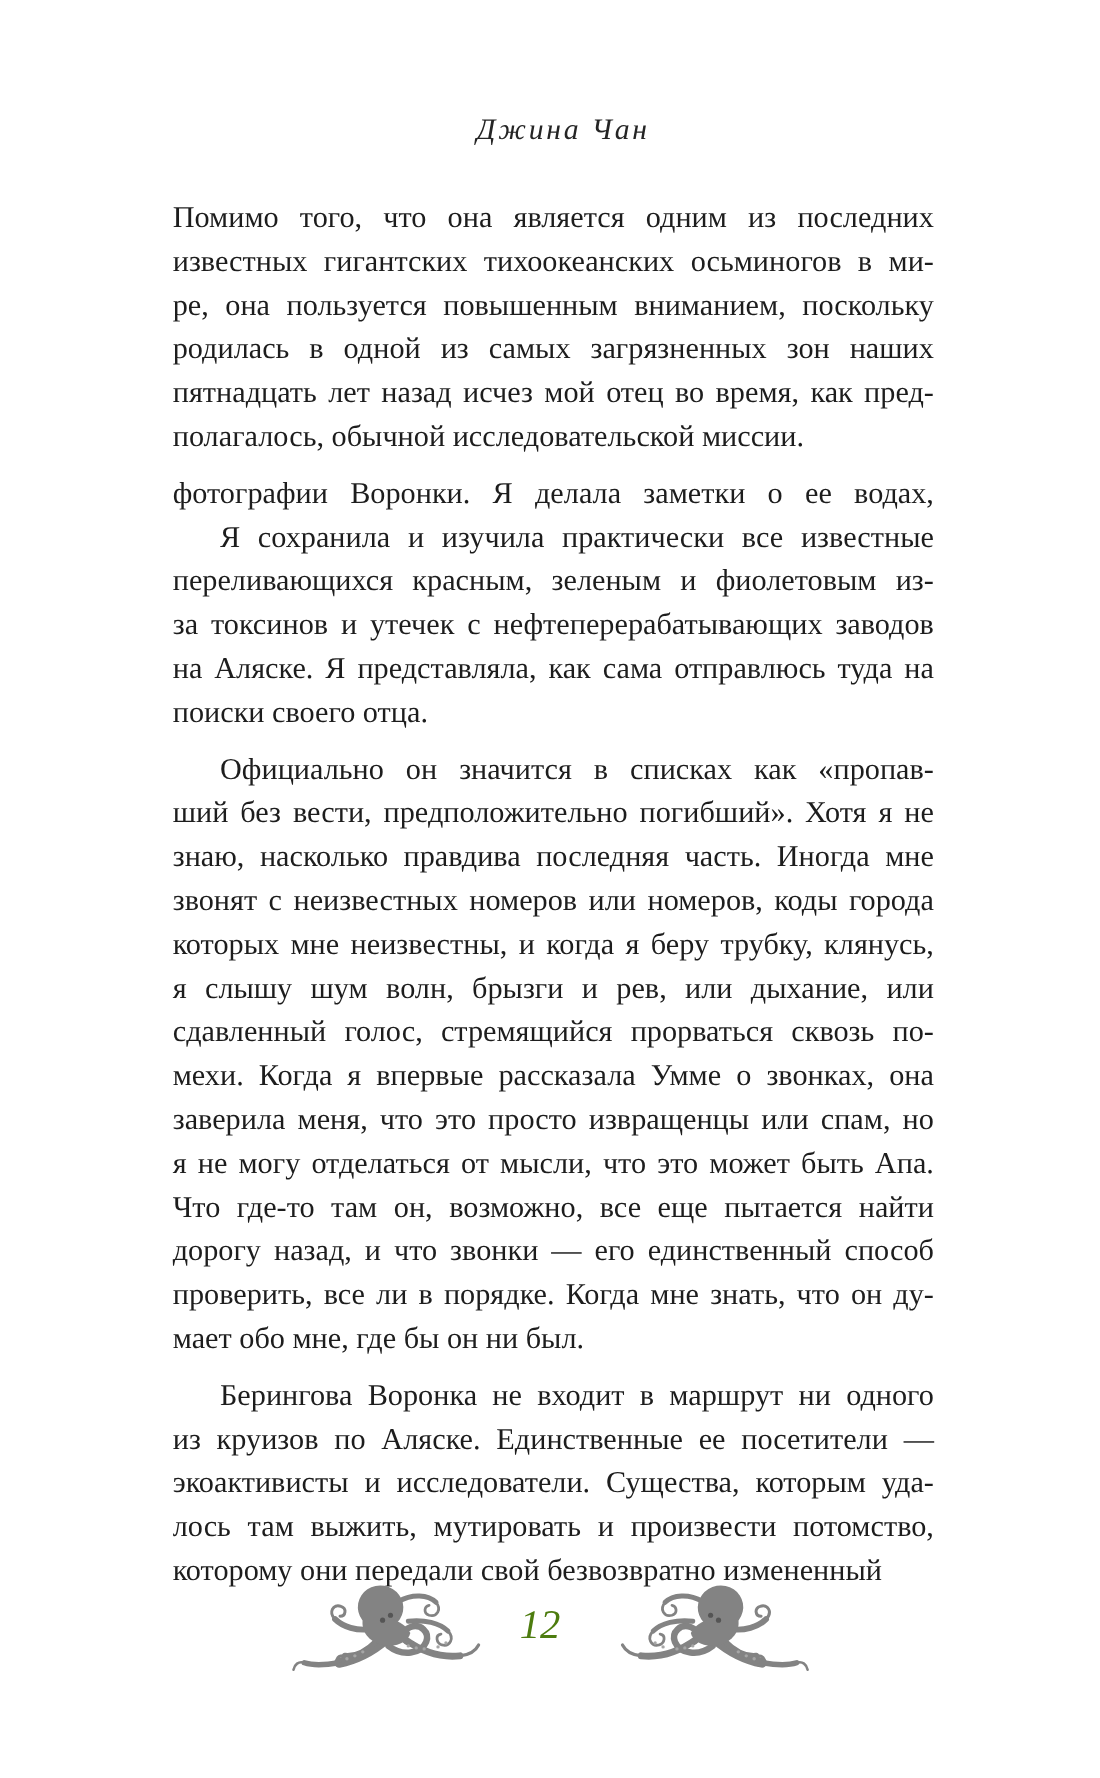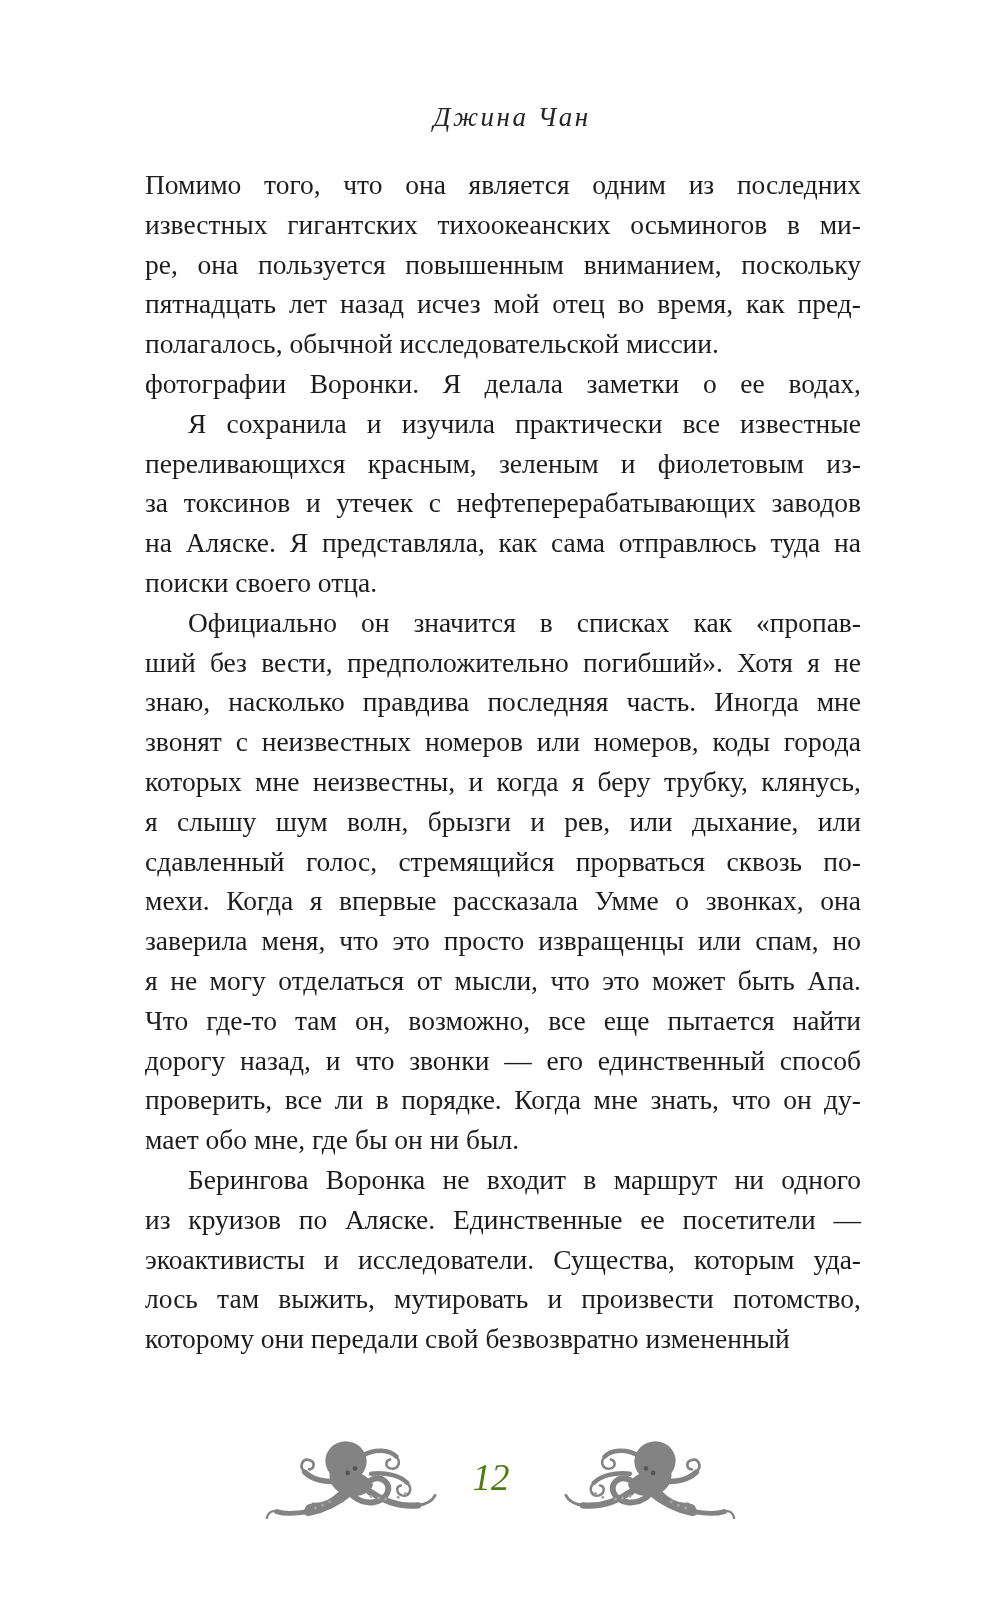--- a/index.html
+++ b/index.html
@@ -18,21 +18,21 @@
     font-size:27px;
     letter-spacing:2.5px;
     color:#252525;
     padding-left:12px;
   }
   .body-text{
     position:absolute;top:165px;left:145px;width:716px;
     font-size:27.5px;
     line-height:39.8px;
   }
-  .para{margin:0;padding:0;}
+  .para{margin:12px;padding:0;}
   .tline{
     text-align:justify;
     text-align-last:justify;
   }
   .tline.lastline{text-align-last:left;}
   .para.indent .tline.firstline{text-indent:43px;}
   .page-footer{
     position:absolute;top:1436px;left:0;width:100%;
     display:flex;justify-content:center;align-items:center;
   }
@@ -99,20 +99,21 @@
 
 <div class="page">
 
   <div class="running-head">Джина Чан</div>
 
   <div class="body-text">
       <div class="para">
         <div class="tline firstline">Помимо того, что она является одним из последних</div>
         <div class="tline">известных гигантских тихоокеанских осьминогов в ми-</div>
         <div class="tline">ре, она пользуется повышенным вниманием, поскольку</div>
+        <div class="tline">родилась в одной из самых загрязненных зон наших</div>
         <div class="tline">пятнадцать лет назад исчез мой отец во время, как пред-</div>
         <div class="tline lastline">полагалось, обычной исследовательской миссии.</div>
       </div>
       <div class="para indent">
         <div class="tline">фотографии Воронки. Я делала заметки о ее водах,</div>
         <div class="tline firstline">Я сохранила и изучила практически все известные</div>
         <div class="tline">переливающихся красным, зеленым и фиолетовым из-</div>
         <div class="tline">за токсинов и утечек с нефтеперерабатывающих заводов</div>
         <div class="tline">на Аляске. Я представляла, как сама отправлюсь туда на</div>
         <div class="tline lastline">поиски своего отца.</div>

